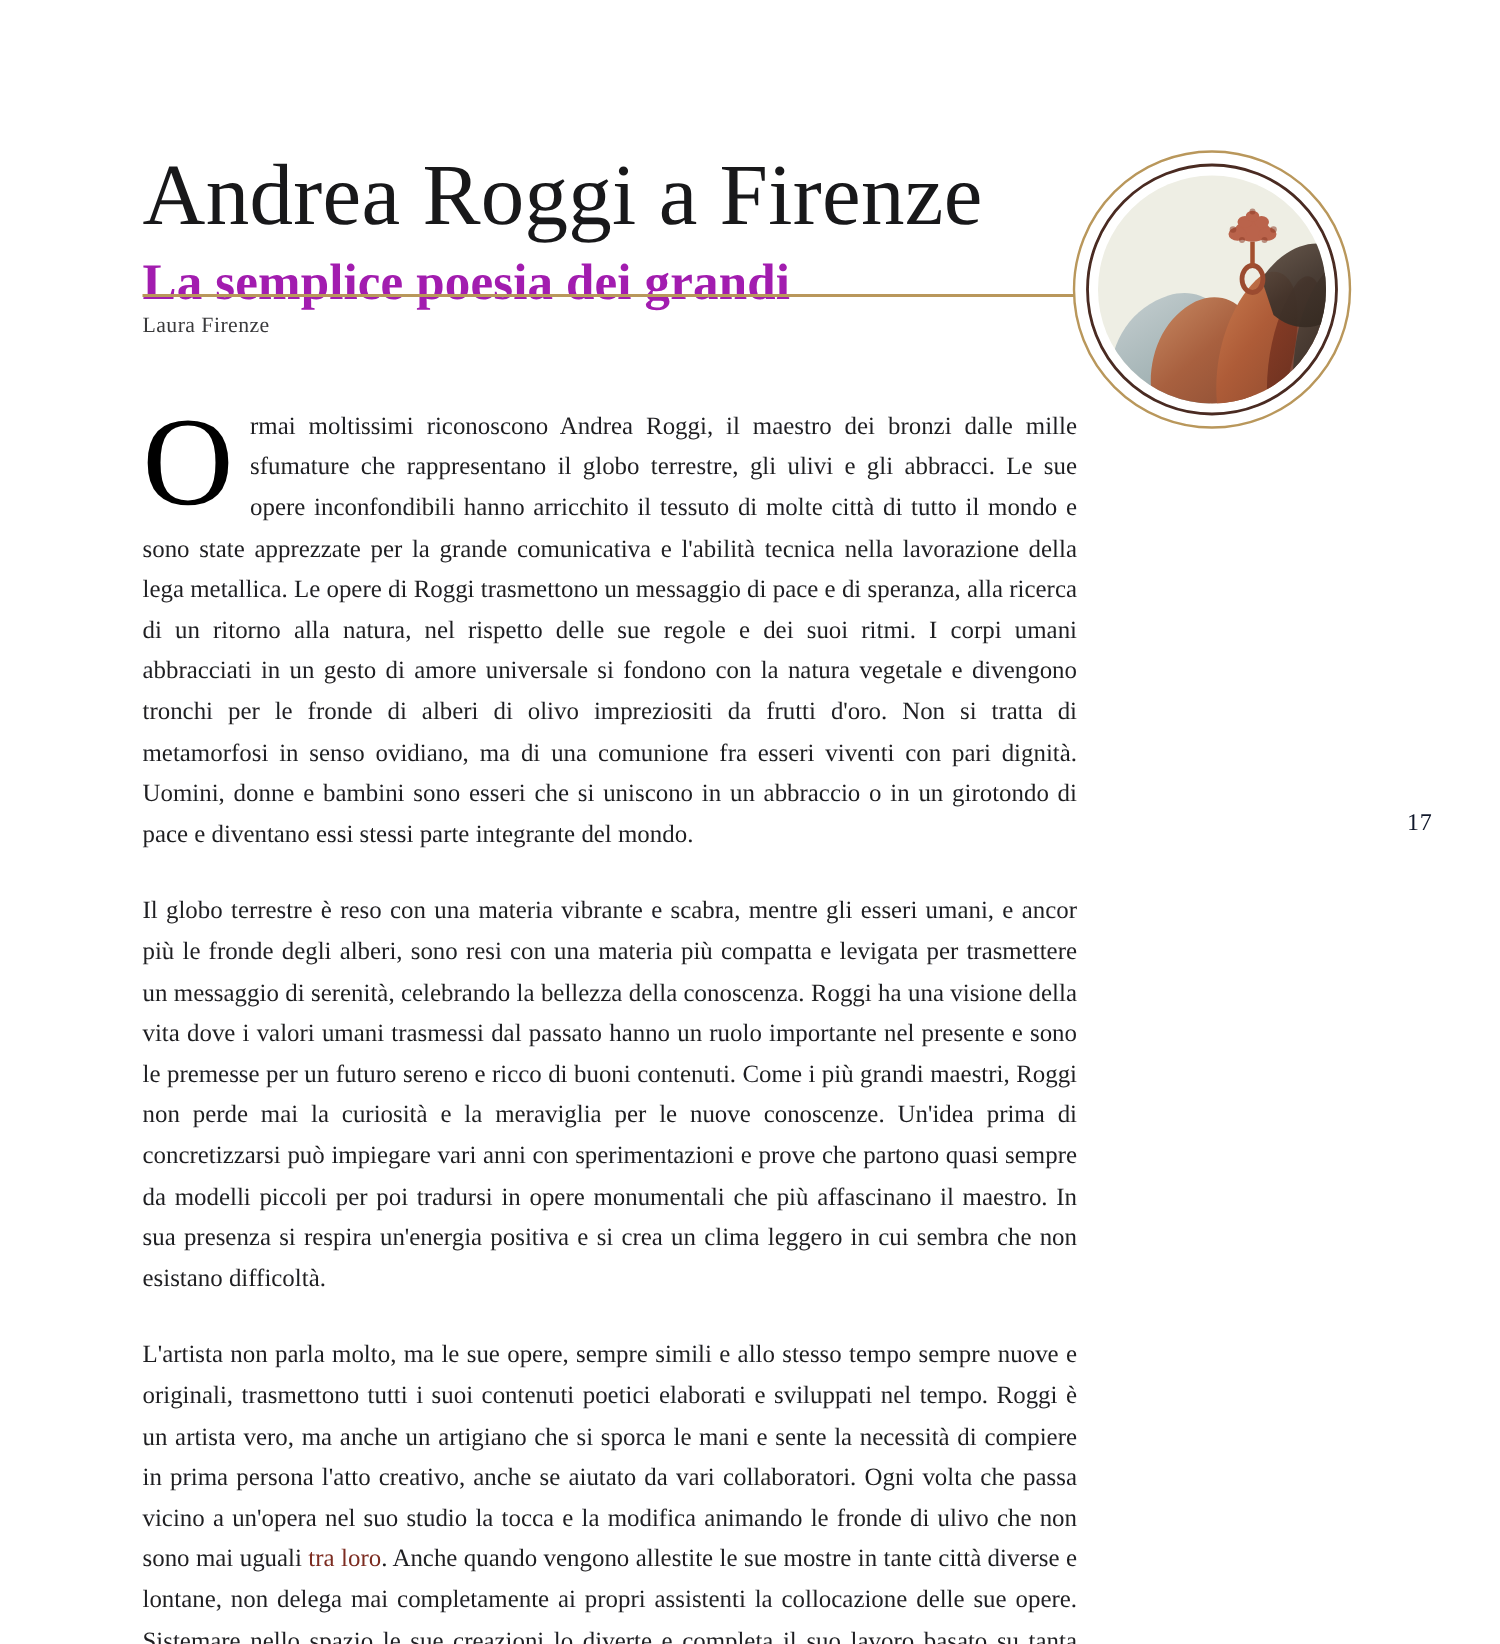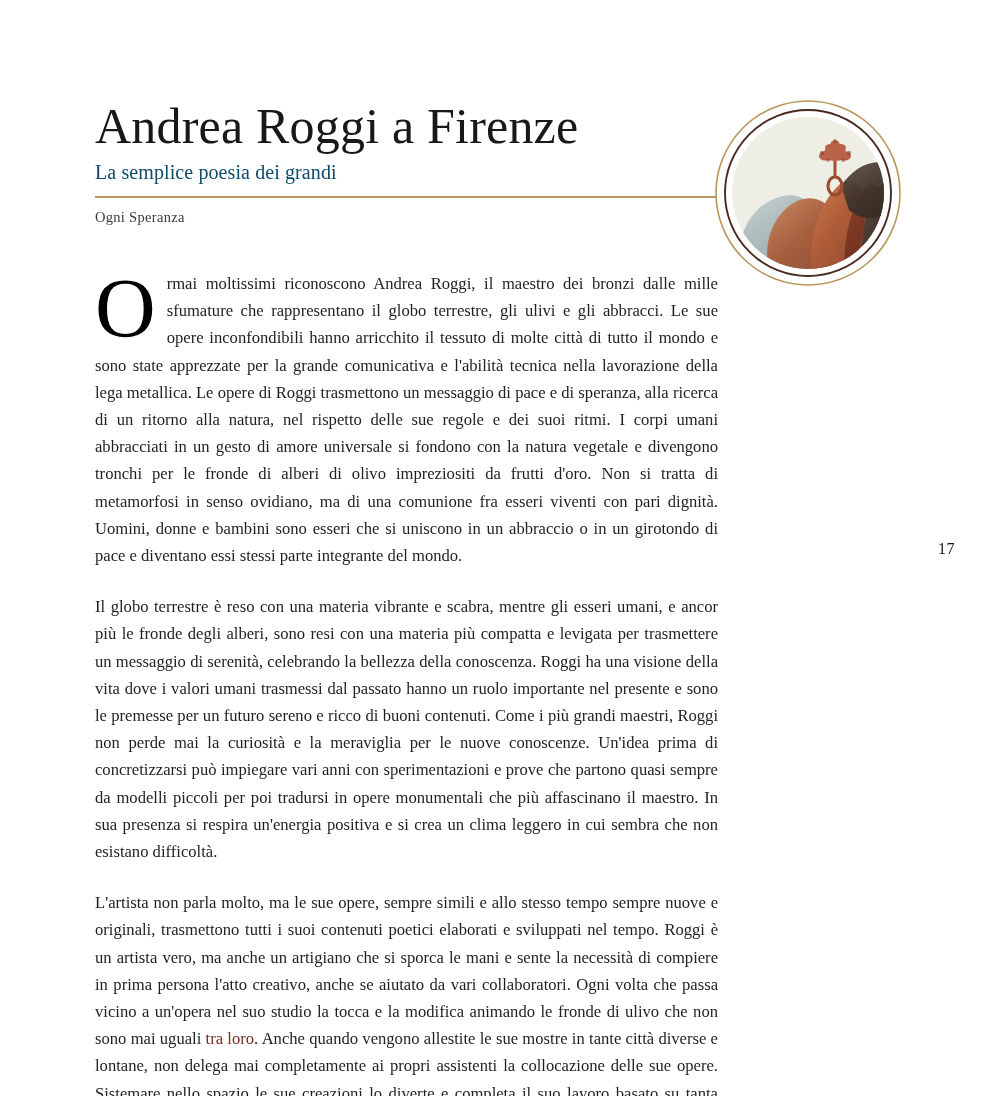--- a/index.html
+++ b/index.html
@@ -20,35 +20,35 @@
   
   .header {
     position: absolute;
     left: 95px;
     top: 98px;
     width: 625px;
   }
 
   .article-title {
     font-family: "Liberation Serif", "DejaVu Serif", serif;
-    font-size: 50px;
+    font-size: 58px;
     line-height: 1.12;
     font-weight: 400;
     color: #18181a;
     letter-spacing: 0.2px;
     margin: 0;
     white-space: nowrap;
   }
 
   .article-subtitle {
     font-family: "Liberation Serif", "DejaVu Serif", serif;
-    font-size: 20px;
+    font-size: 34px;
     line-height: 1.2;
-    font-weight: 400;
-    color: #0c4a6e;
+    font-weight: 700;
+    color: #a21caf;
     margin: 6px 0 0 0;
     letter-spacing: 0.1px;
   }
 
   .rule {
     position: absolute;
     left: 95px;
     top: 196px;
     width: 621px;
     height: 1.6px;
@@ -129,21 +129,21 @@
 
 <div class="page">
 
   <div class="header">
     <h1 class="article-title">Andrea Roggi a Firenze</h1>
     <h2 class="article-subtitle">La semplice poesia dei grandi</h2>
   </div>
 
   <div class="rule"></div>
 
-  <div class="byline">Ogni Speranza</div>
+  <div class="byline">Laura Firenze</div>
 
   <div class="emblem">
     <svg width="190" height="190" viewBox="0 0 190 190">
       <defs>
         <clipPath id="innerDisc">
           <circle cx="95" cy="95" r="76"></circle>
         </clipPath>
         <linearGradient id="gBlue" x1="0" y1="0" x2="0.6" y2="1">
           <stop offset="0%" stop-color="#c3cdd0"></stop>
           <stop offset="60%" stop-color="#9fb0b3"></stop>

